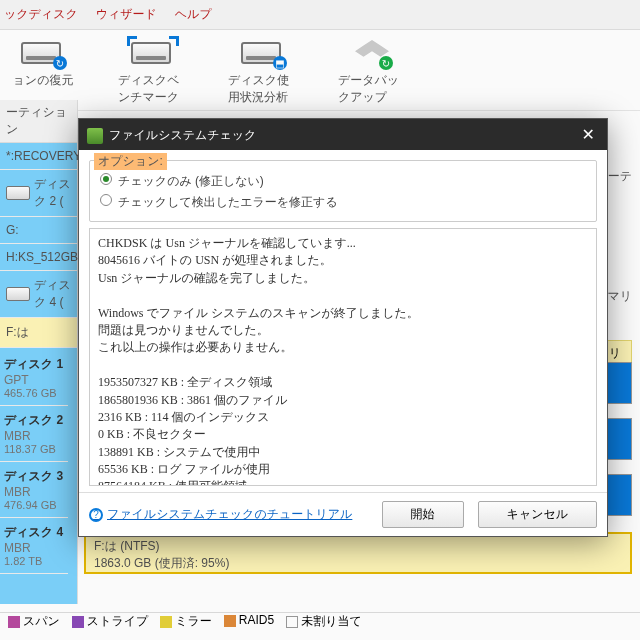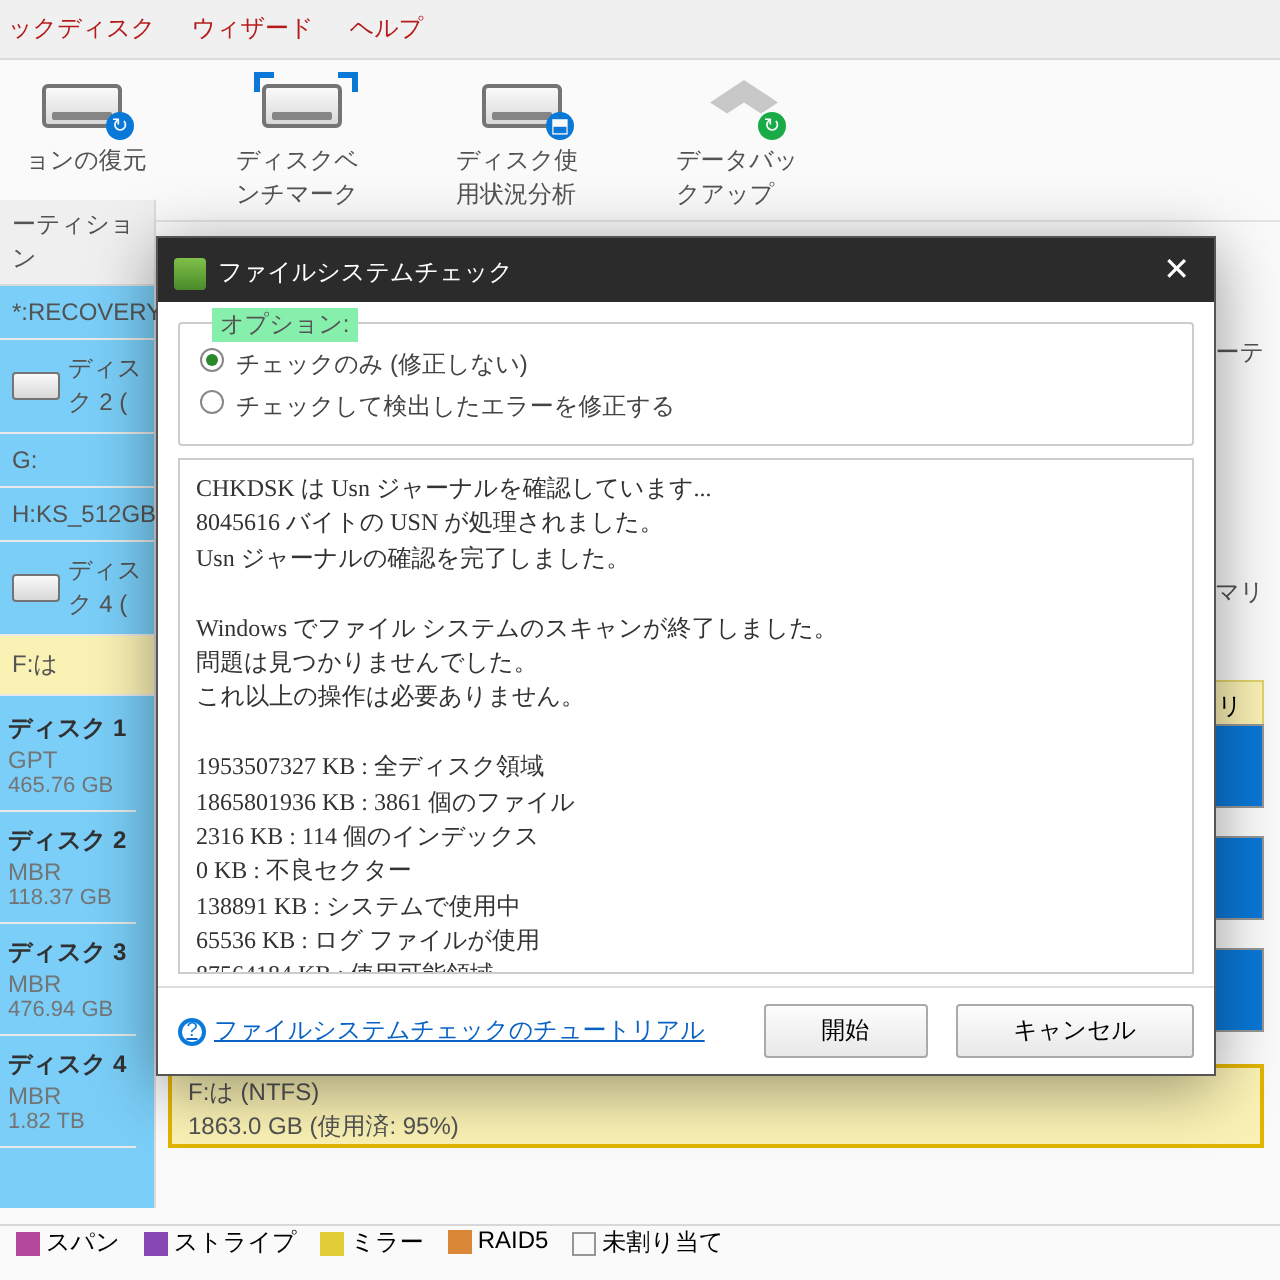--- a/index.html
+++ b/index.html
@@ -34,21 +34,21 @@
 .db1{top:362px}.db2{top:418px}.db3{top:474px}.db4{top:532px;border:2px solid #e6b800;background:#fff6b8}
 .dbfill{height:100%;background:#0a7bdc}
 .db4 .lbl{padding:4px 8px;color:#555}
 
 .backdrop{position:absolute;inset:0;background:rgba(0,0,0,.02)}
 .dialog{position:absolute;left:78px;top:118px;width:530px;background:#fff;border:1px solid #555;box-shadow:0 6px 30px rgba(0,0,0,.4)}
 .dtitle{background:#2b2b2b;color:#fff;padding:6px 8px;display:flex;align-items:flex-end;gap:6px}
 .dtitle .x{margin-left:auto;cursor:pointer;font-size:16px;padding:0 4px}
 .dgico{width:16px;height:16px;background:linear-gradient(#7fc04a,#4a8a2a);border-radius:2px}
 .dgrp{margin:10px 10px 6px;border:1px solid #ccc;border-radius:2px;padding:10px 10px 8px;position:relative}
-.dgrp .lg{position:absolute;top:-8px;left:16px;background:#86efac;padding:0 4px;color:#555}
+.dgrp .lg{position:absolute;top:-8px;left:4px;background:#fdba74;padding:0 4px;color:#555}
 .rad{display:flex;align-items:flex-start;gap:6px;padding:2px 0;color:#444}
 .rdot{width:12px;height:12px;border:1px solid #888;border-radius:50%;display:inline-flex;align-items:center;justify-content:center}
 .rdot.on:after{content:"";width:6px;height:6px;background:#2a8a2a;border-radius:50%}
 .log{margin:6px 10px;border:1px solid #ccc;height:258px;padding:6px 8px;overflow:hidden;white-space:pre-wrap;font-family:Liberation Serif, serif;font-size:12px;color:#333;line-height:1.45}
 .dfoot{border-top:1px solid #ddd;padding:8px 10px;display:flex;align-items:center;gap:8px}
 .hint{color:#0a63c4;text-decoration:underline;display:flex;align-items:center;gap:4px;cursor:pointer}
 .hico{width:14px;height:14px;border:2px solid #0a7bdc;border-radius:50%;color:#0a7bdc;font-size:10px;display:flex;align-items:center;justify-content:center}
 .btn{margin-left:auto;border:1px solid #aaa;background:linear-gradient(#fdfdfd,#e8e8e8);padding:4px 28px;border-radius:2px;cursor:pointer}
 .btn+.btn{margin-left:6px}
 </style>

